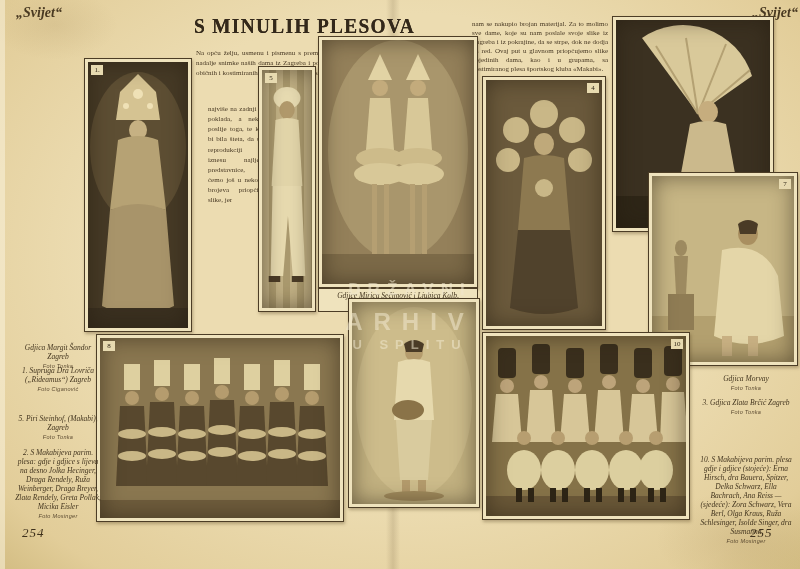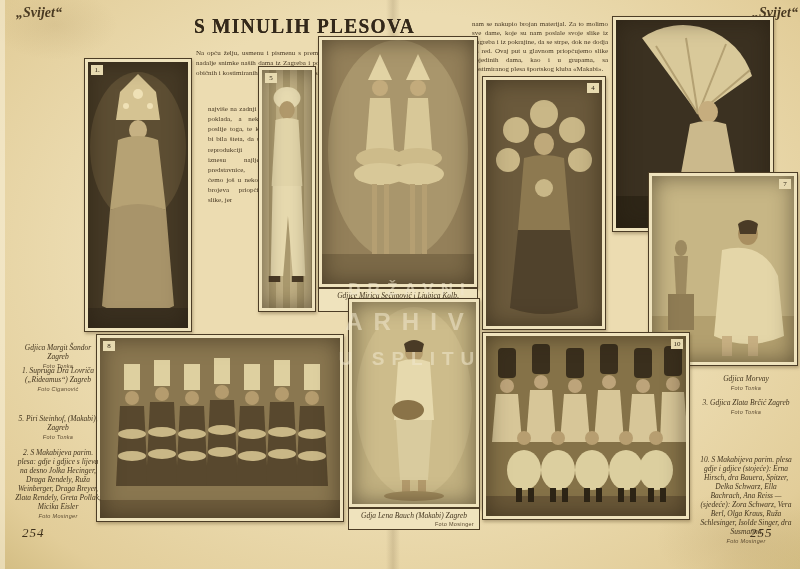--- a/index.html
+++ b/index.html
@@ -43,21 +43,21 @@
 
   .side-cap{position:absolute;text-align:center;font-style:italic;font-size:7.5px;
     line-height:1.35;color:#43351f;}
   .side-cap .cap-credit{text-align:center;margin-top:2px;}
 
   .watermark{position:absolute;left:330px;top:280px;width:160px;text-align:center;z-index:5;
     font-family:"Liberation Sans","DejaVu Sans",sans-serif;font-weight:bold;
     color:rgba(240,232,205,.55);pointer-events:none;}
   .watermark .w1{font-size:17px;letter-spacing:7px;}
   .watermark .w2{font-size:24px;letter-spacing:11px;margin-top:8px;}
-  .watermark .w3{font-size:19px;letter-spacing:7px;margin-top:12px;}
+  .watermark .w3{font-size:13px;letter-spacing:7px;margin-top:1px;}
 </style>
 </head>
 <body>
 
 <div class="sheet">
   <div class="edge"></div>
   <div class="gutter"></div>
 
   <span class="hdr" style="left:16px;top:5px;">„Svijet“</span>
   <span class="hdr" style="left:752px;top:5px;">„Svijet“</span>
@@ -239,24 +239,20 @@
         <path d="M52 42 Q62 34 72 42 L70 50 L54 50 Z" fill="#4a3b26"></path>
         <path d="M46 60 Q62 54 78 60 L82 118 L42 118 Z" fill="#e6d9ad"></path>
         <ellipse cx="56" cy="108" rx="16" ry="10" fill="#8a7348"></ellipse>
         <path d="M44 118 L80 118 L76 178 L48 178 Z" fill="#d9cb9e"></path>
         <rect x="50" y="178" width="8" height="16" fill="#b49b6c"></rect>
           <rect x="66" y="178" width="8" height="16" fill="#b49b6c"></rect>
         <ellipse cx="62" cy="194" rx="30" ry="5" fill="#a08a5c"></ellipse>
       </svg>
     </div>
   </figure>
-  <div class="caption-strip" style="left:348px;top:508px;width:132px;height:22px;">
-    <div class="cap-text">Gdja Lena Bauch (Makabi) Zagreb</div>
-    <div class="cap-credit">Foto Mosinger</div>
-  </div>
 
   <figure class="photo" style="left:482px;top:332px;width:208px;height:188px;">
     <div class="img">
       <svg viewBox="0 0 200 180" preserveAspectRatio="none">
         <rect width="200" height="180" fill="#857248"></rect>
         <rect y="160" width="200" height="20" fill="#6a5838"></rect>
         <g fill="#3a2f1d">
           <rect x="12" y="12" width="18" height="30" rx="4"></rect>
             <rect x="46" y="8" width="18" height="30" rx="4"></rect>
           <rect x="80" y="12" width="18" height="30" rx="4"></rect>

